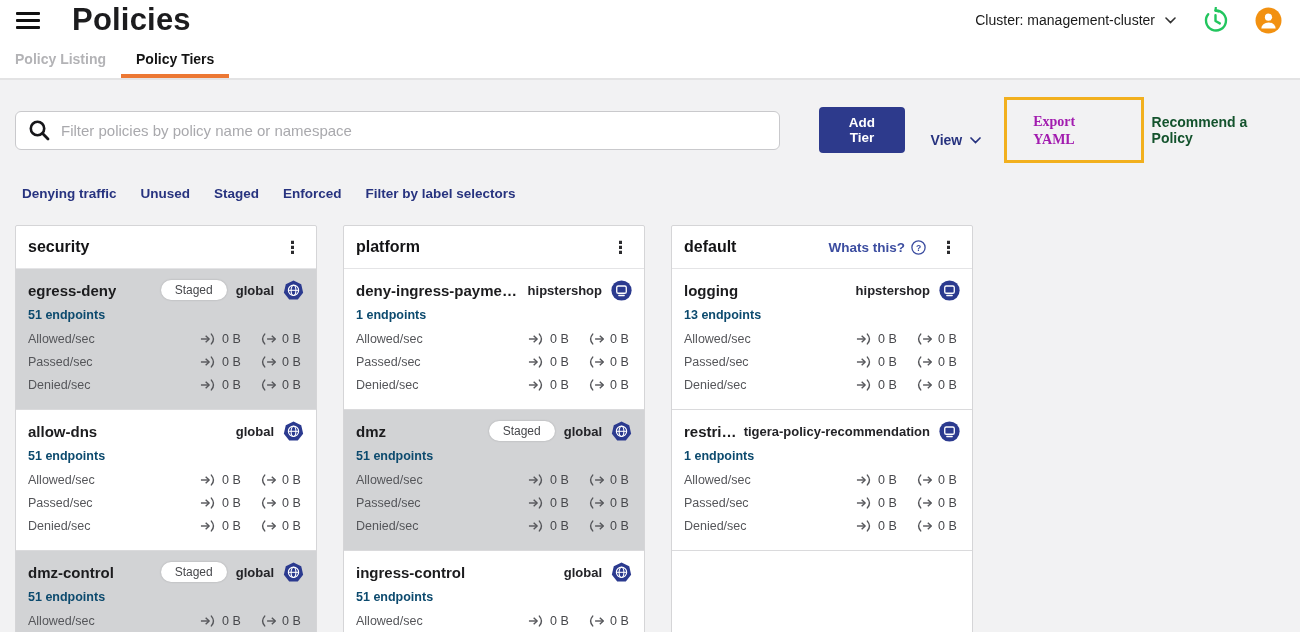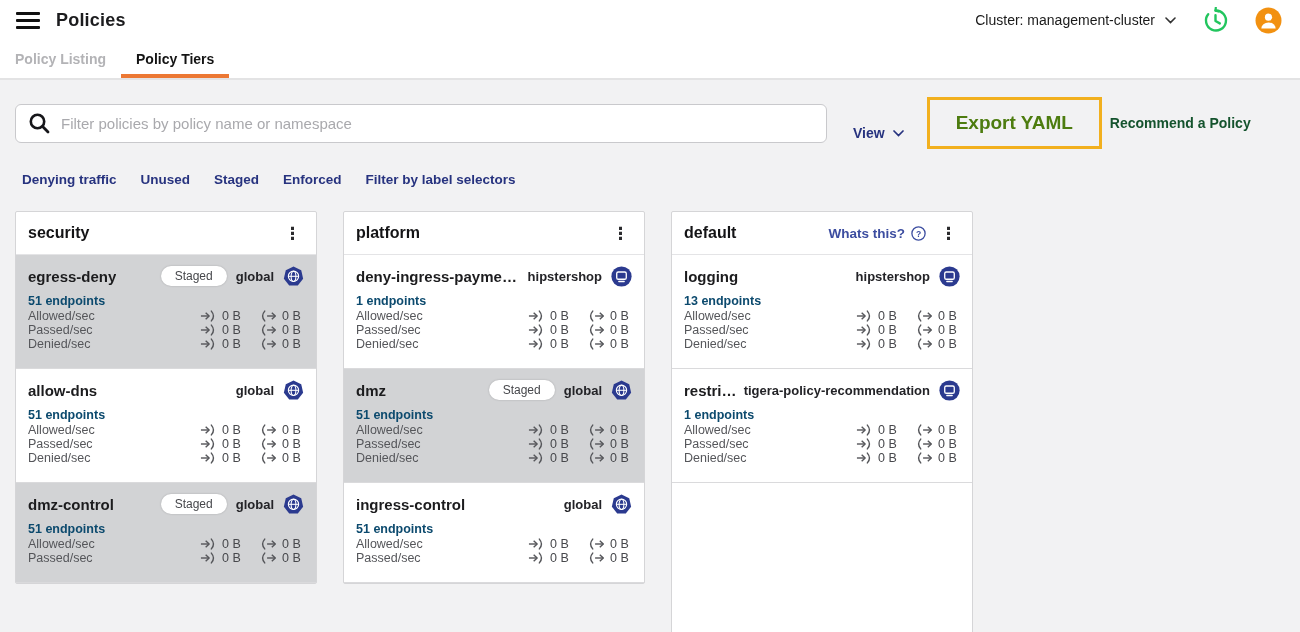--- a/index.html
+++ b/index.html
@@ -3,40 +3,40 @@
 <meta charset="utf-8">
 <style>
   * { margin:0; padding:0; box-sizing:border-box; }
   html,body { width:1300px; height:632px; overflow:hidden; }
   body { font-family:"Liberation Sans","DejaVu Sans",sans-serif; background:#f2f2f3; color:#1c1c1e; }
 
   
   .app-header { background:#fff; height:40px; display:flex; align-items:center; padding:0 18px 0 16px; }
   .hamburger { width:24px; height:17px; display:flex; flex-direction:column; justify-content:space-between; cursor:pointer; }
   .hamburger span { display:block; height:3px; background:#111; border-radius:1px; }
-  .app-title { font-size:18px; font-weight:700; margin-left:16px; letter-spacing:.2px; }
+  .app-title { font-size:31px; font-weight:700; margin-left:32px; letter-spacing:.2px; }
   .header-right { margin-left:auto; display:flex; align-items:center; }
   .cluster-select { display:flex; align-items:center; font-size:14px; color:#1a1a1a; cursor:pointer; gap:10px; }
   .chevron { width:11px; height:7px; }
   .icon-btn { margin-left:26px; cursor:pointer; display:flex; align-items:center; }
 
   
   .tabbar { background:#fff; display:flex; border-bottom:2px solid #e3e3e4; }
   .tab { font-size:14px; font-weight:700; padding:11px 15px 7px; border-bottom:4px solid transparent; color:#b3b3b6; cursor:pointer; }
   .tab.active { color:#141414; border-bottom-color:#ec7834; }
 
   
   .toolbar { display:flex; align-items:center; margin:17px 16px 0 15px; }
   .searchbox { width:812px; height:39px; background:#fff; border:1px solid #c9c9cc; border-radius:6px; display:flex; align-items:center; padding:0 12px; }
   .searchbox input { border:none; outline:none; flex:1; font-size:15px; margin-left:10px; font-family:inherit; color:#333; background:transparent; }
   .searchbox input::placeholder { color:#a9a9ad; }
   .btn-primary { margin-left:39px; background:#2d3a8c; color:#fff; font-size:13.5px; font-weight:600; border:none; border-radius:4px; padding:8px 17px; cursor:pointer; font-family:inherit; }
   .view-btn { margin-left:26px; display:flex; align-items:center; gap:8px; color:#27337f; font-size:14px; font-weight:600; cursor:pointer;margin-top:20px; }
   .export-highlight { margin-left:23px; border:3px solid #f2b01e; padding:12px 26px; cursor:pointer; }
-  .export-label { color:#4d7c0f; font-size:19px; font-weight:600; }
+  .export-label { color:#a21caf; font-size:14px; font-weight:600;font-family:Liberation Serif, serif; }
   .link-btn { margin-left:8px; color:#14532d; font-size:14px; font-weight:600; cursor:pointer; }
 
   
   .filters { display:flex; gap:24px; margin:23px 0 0 22px; }
   .filter-link { color:#27337f; font-size:13.5px; font-weight:600; cursor:pointer; }
 
   
   .tiers { display:flex; gap:26px; align-items:flex-start; margin:24px 0 0 15px; }
   .tier { width:302px; background:#fff; border:1px solid #d5d5d7; border-radius:2px; }
   .tier.tall { min-height:438px; }
@@ -49,21 +49,21 @@
   .policy-card { padding:9px 12px 17px; border-bottom:1px solid #dadadc; background:#fff; cursor:pointer; }
   .policy-card:last-child { border-bottom-color:#dadadc; }
   .policy-card.staged { background:#d2d3d5; }
   .card-top { display:flex; align-items:center; min-height:24px; }
   .policy-name { font-size:15px; font-weight:700; color:#1c1c1e; white-space:nowrap; overflow:hidden; text-overflow:ellipsis; flex-shrink:1; }
   .card-top-right { margin-left:auto; display:flex; align-items:center; gap:9px; flex-shrink:0; padding-left:6px; }
   .staged-pill { background:#fff; border-radius:12px; padding:3px 14px; font-size:12px; color:#46474b; box-shadow:0 0 2px rgba(0,0,0,.22); }
   .scope-label { font-size:13px; color:#232327; font-weight:600; }
   .badge { display:flex; align-items:center; }
   .endpoints { display:inline-block; margin-top:6px; font-size:12.5px; color:#0c4a6e; font-weight:700; cursor:pointer; }
-  .stat-row { display:flex; align-items:center; font-size:12.5px; color:#55565a; }
+  .stat-row { display:flex; align-items:center; margin-top:9px; font-size:12.5px; color:#55565a; }
   .stat-right { margin-left:auto; display:flex; gap:16px; }
   .stat-pair { display:flex; align-items:center; gap:5px; min-width:44px; }
   .stat-val { color:#47484c; }
 </style>
 </head>
 <body>
 
 <header class="app-header">
   <div class="hamburger">
       <span></span>
@@ -101,20 +101,21 @@
 </nav>
 
 <div class="toolbar">
   <div class="searchbox">
     <svg width="23" height="23" viewBox="0 0 23 23">
       <circle cx="9.5" cy="9.5" r="6.7" fill="none" stroke="#16161a" stroke-width="2.6"></circle>
       <line x1="14.6" y1="14.6" x2="20" y2="20" stroke="#16161a" stroke-width="2.8" stroke-linecap="round"></line>
     </svg>
     <input type="text" placeholder="Filter policies by policy name or namespace" style="">
   </div>
+  <button class="btn-primary">Add Tier</button>
   <div class="view-btn">
     <span>View</span>
     <svg class="chevron" viewBox="0 0 11 7">
         <polyline points="1,1 5.5,5.5 10,1" fill="none" stroke="#27337f" stroke-width="1.7" stroke-linecap="round"></polyline>
       </svg>
   </div>
   <div class="export-highlight">
     <span class="export-label">Export YAML</span>
   </div>
   <div class="link-btn">Recommend a Policy</div>

